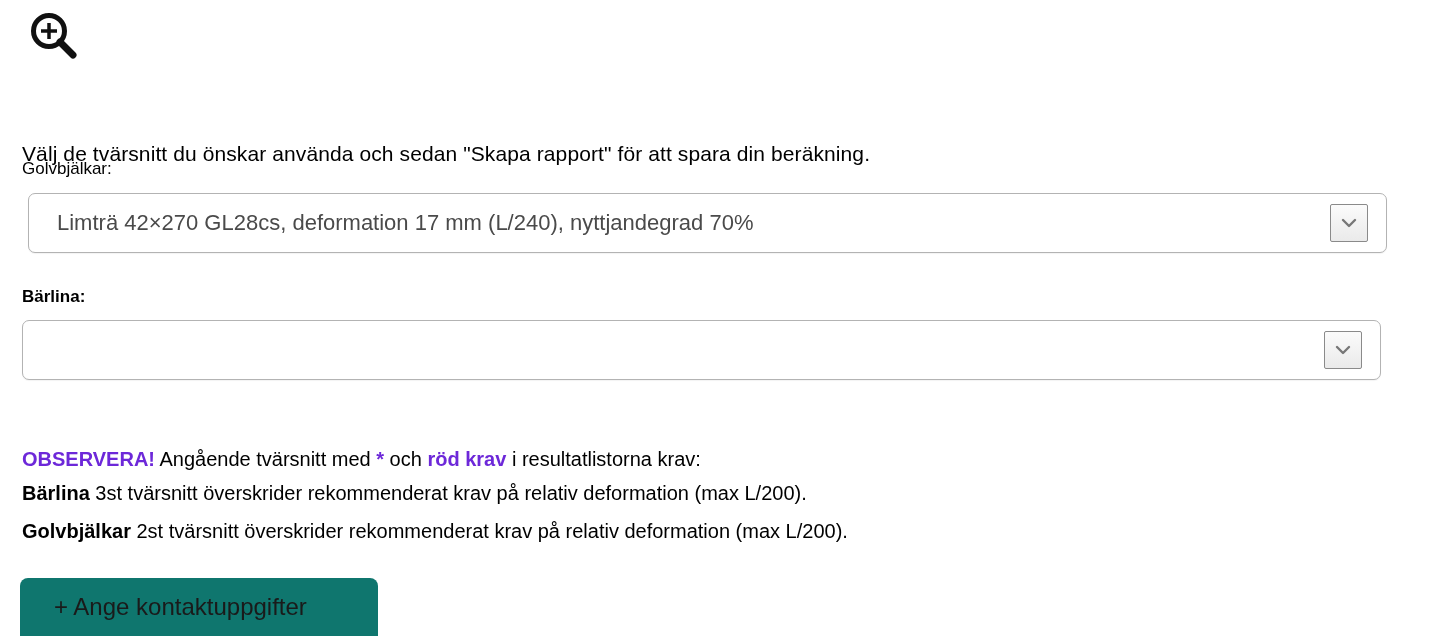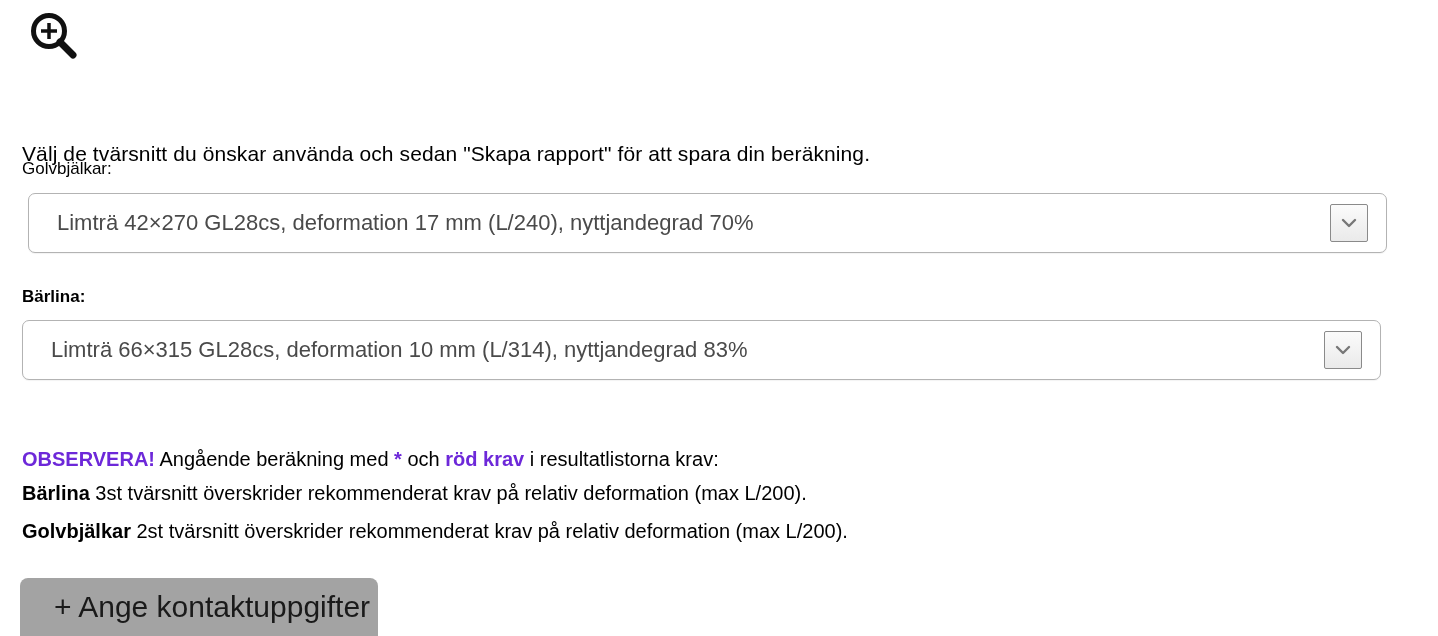--- a/index.html
+++ b/index.html
@@ -113,26 +113,26 @@
   .bold      { font-weight: bold; }
 
   
   .contact-btn {
     position: absolute;
     left: 20px;
     top: 578px;
     width: 358px;
     height: 58px;
     box-sizing: border-box;
-    background: #a3a3a3;
+    background: #0f766e;
     border: none;
     border-radius: 8px 8px 0 0;
     color: #1a1a1a;
     font-family: "Liberation Sans", "DejaVu Sans", sans-serif;
-    font-size: 30px;
+    font-size: 24px;
     text-align: left;
     padding: 0 0 0 34px;
     line-height: 56px;
     cursor: pointer;
     white-space: nowrap;
     overflow: hidden;
   }
 </style>
 </head>
 <body>
@@ -157,29 +157,28 @@
     <span class="select-arrow-btn">
       <svg width="20" height="14" viewBox="0 0 20 14" aria-hidden="true">
         <polyline points="4,4 10,10 16,4" fill="none" stroke="#777777" stroke-width="2.4" stroke-linecap="round" stroke-linejoin="round"></polyline>
       </svg>
     </span>
   </div>
 
   <div class="field-label label-barl">Bärlina:</div>
 
   <div class="select-box select-barl">
-    <span class="select-value">Limträ 66×315 GL28cs, deformation 10 mm (L/314), nyttjandegrad 83%</span>
     <span class="select-arrow-btn">
       <svg width="20" height="14" viewBox="0 0 20 14" aria-hidden="true">
         <polyline points="4,4 10,10 16,4" fill="none" stroke="#777777" stroke-width="2.4" stroke-linecap="round" stroke-linejoin="round"></polyline>
       </svg>
     </span>
   </div>
 
-  <div class="notice notice-1"><span class="red-bold">OBSERVERA!</span><span> Angående beräkning med </span><span class="red-bold">*</span><span> och </span><span class="red-bold">röd krav</span><span> i resultatlistorna krav:</span></div>
+  <div class="notice notice-1"><span class="red-bold">OBSERVERA!</span><span> Angående tvärsnitt med </span><span class="red-bold">*</span><span> och </span><span class="red-bold">röd krav</span><span> i resultatlistorna krav:</span></div>
 
   <div class="notice notice-2"><span class="bold">Bärlina</span><span> 3st tvärsnitt överskrider rekommenderat krav på relativ deformation (max L/200).</span></div>
 
   <div class="notice notice-3"><span class="bold">Golvbjälkar</span><span> 2st tvärsnitt överskrider rekommenderat krav på relativ deformation (max L/200).</span></div>
 
   <button class="contact-btn">+ Ange kontaktuppgifter</button>
 
 </div>
 
 </body></html>

